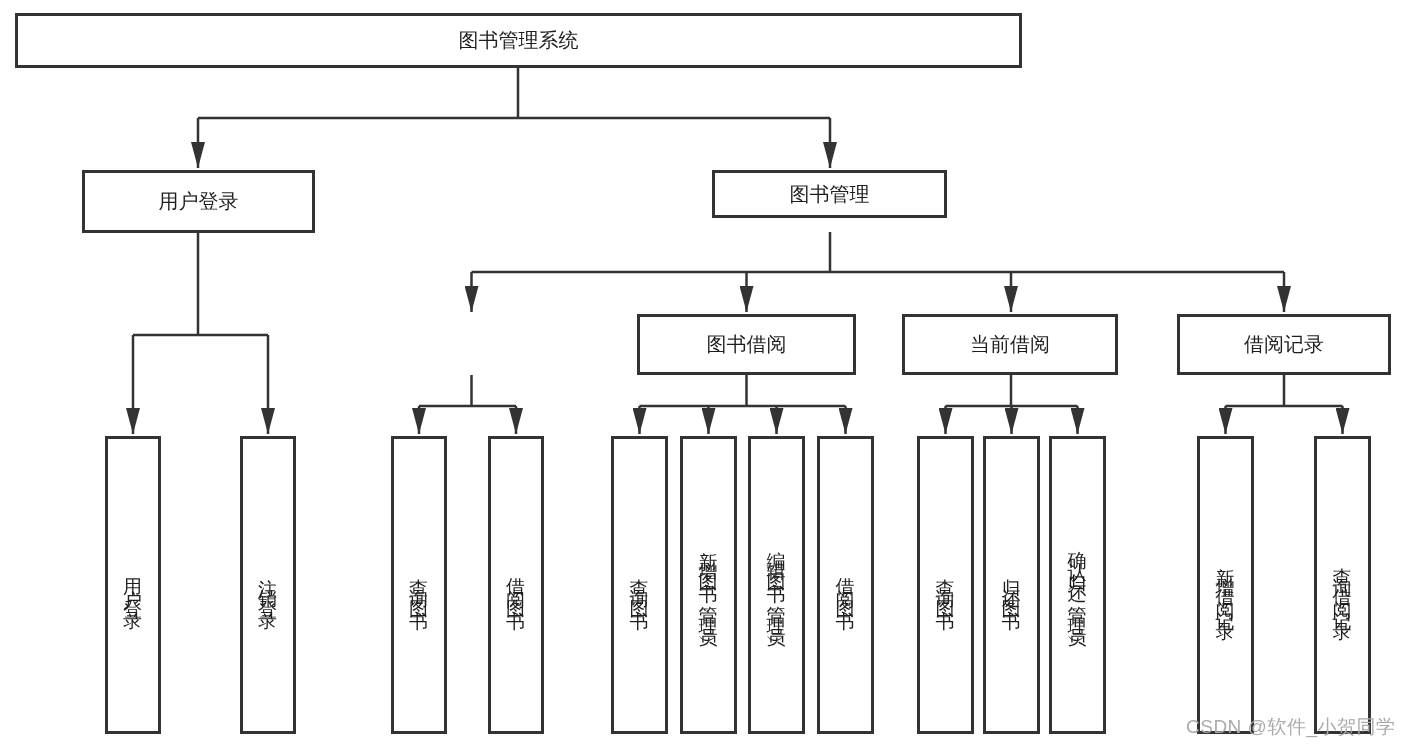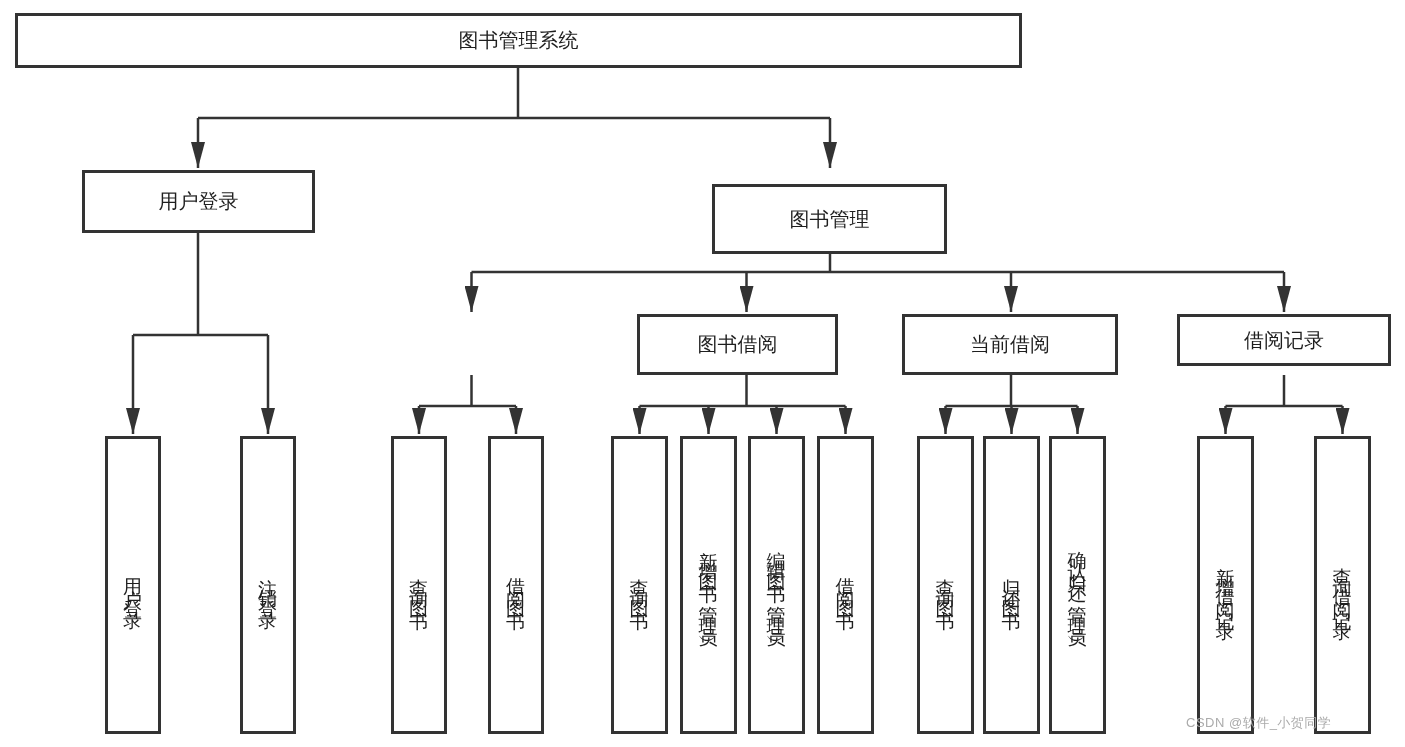--- a/index.html
+++ b/index.html
@@ -27,21 +27,21 @@
     writing-mode:vertical-lr;
     text-orientation:upright;
     font-size:19px;
     letter-spacing:11px;
     white-space:normal;
     line-height:1;
   }
   .watermark{
     position:absolute;z-index:3;
     color:var(--watermark,#ababab);
-    font-size:13px;
+    font-size:19px;
     letter-spacing:.5px;
   }
 </style>
 </head>
 <body style="--line: #333333; --text: #1f1f1f; --watermark: #ababab; --background: #ffffff;">
 
 <div class="stage">
 
   <svg class="connectors" width="1405" height="747" viewBox="0 0 1405 747">
     <defs>
@@ -87,25 +87,25 @@
 
     <path d="M1284,375 V406"></path>
     <path d="M1225.5,406 H1342.5"></path>
     <path d="M1225.5,406 V434" marker-end="url(#arrow)"></path>
     <path d="M1342.5,406 V434" marker-end="url(#arrow)"></path>
   </svg>
 
   <div class="nbox" style="left:15px;top:13px;width:1007px;height:55px;">图书管理系统</div>
 
   <div class="nbox" style="left:82px;top:170px;width:233px;height:63px;">用户登录</div>
-  <div class="nbox" style="left:712px;top:184px;width:235px;height:70px;">图书管理</div>
+  <div class="nbox" style="left:712px;top:170px;width:235px;height:48px;">图书管理</div>
 
-  <div class="nbox" style="left:637px;top:314px;width:201px;height:61px;">图书借阅</div>
+  <div class="nbox" style="left:637px;top:314px;width:219px;height:61px;">图书借阅</div>
   <div class="nbox" style="left:902px;top:314px;width:216px;height:61px;">当前借阅</div>
-  <div class="nbox" style="left:1177px;top:314px;width:214px;height:52px;">借阅记录</div>
+  <div class="nbox" style="left:1177px;top:314px;width:214px;height:61px;">借阅记录</div>
 
   <div class="nbox vbox" style="left:105px;top:436px;width:56px;height:298px;">用户登录</div>
   <div class="nbox vbox" style="left:240px;top:436px;width:56px;height:298px;">注销登录</div>
 
   <div class="nbox vbox" style="left:391px;top:436px;width:56px;height:298px;">查询图书</div>
   <div class="nbox vbox" style="left:488px;top:436px;width:56px;height:298px;">借阅图书</div>
 
   <div class="nbox vbox" style="left:611px;top:436px;width:57px;height:298px;">查询图书</div>
   <div class="nbox vbox" style="left:680px;top:436px;width:57px;height:298px;">新增图书（管理员）</div>
   <div class="nbox vbox" style="left:748px;top:436px;width:57px;height:298px;">编辑图书（管理员）</div>

